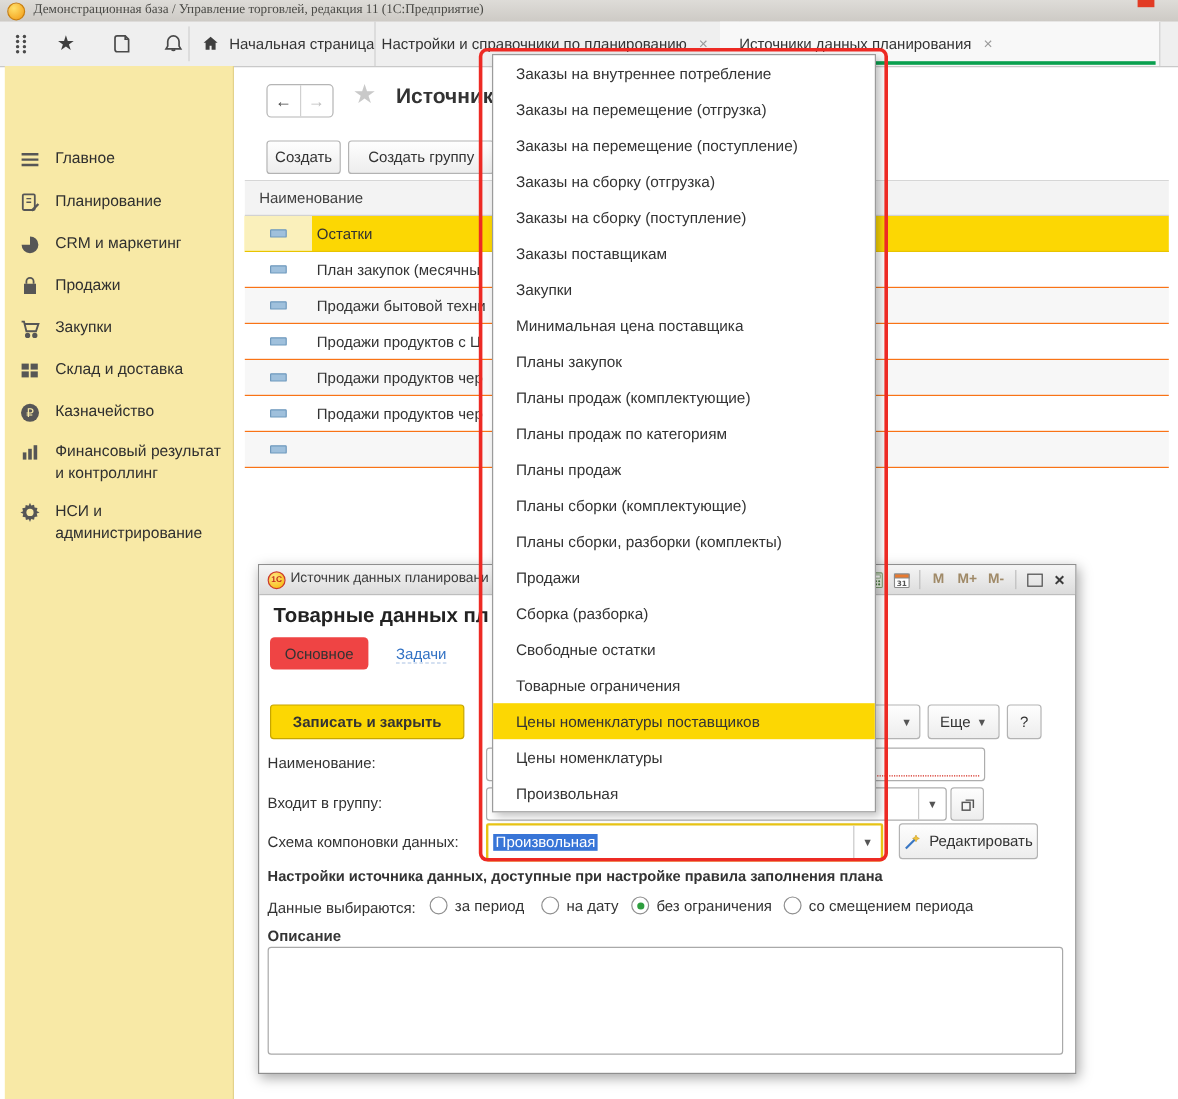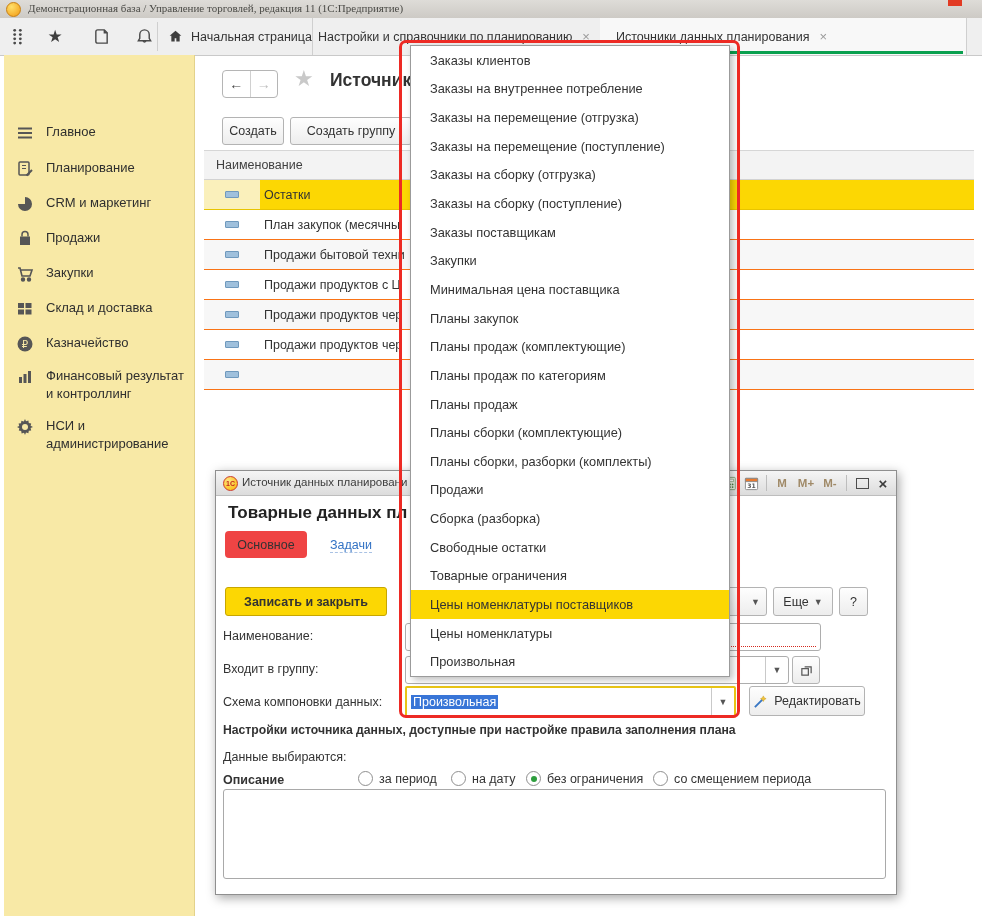--- a/index.html
+++ b/index.html
@@ -89,21 +89,21 @@
   .b-open{position:absolute;left:576px;top:185px;width:26px;height:26px;}
   .combo{position:absolute;left:189px;top:215px;width:327px;height:28px;background:#fff;
          border:2px solid #e8c415;border-radius:2px;display:flex;align-items:center;}
   .combo .val{margin-left:4px;background:#3875d7;color:#fff;padding:0 2px;white-space:nowrap;}
   .combo .cbtn{margin-left:auto;width:22px;align-self:stretch;border-left:1px solid #c9c9c9;
          display:flex;align-items:center;justify-content:center;font-size:9px;color:#555;cursor:pointer;}
   .b-edit{position:absolute;left:533px;top:215px;width:114px;height:28px;}
   .b-edit svg{width:15px;height:15px;margin-right:6px;}
   .section-title{position:absolute;left:7px;top:252px;font-weight:bold;color:#333;font-size:12.2px;white-space:nowrap;}
   .radio-label{position:absolute;left:7px;top:279px;}
-  .radio{position:absolute;top:276px;display:flex;align-items:center;cursor:pointer;margin-top:24px;}
+  .radio{position:absolute;top:276px;display:flex;align-items:center;cursor:pointer;}
   .rc{width:13px;height:13px;border:1px solid #8f8f8f;border-radius:50%;background:#fff;margin-right:6px;
       display:flex;align-items:center;justify-content:center;}
   .rc.on::after{content:"";width:6px;height:6px;border-radius:50%;background:#2e9e3e;}
   .desc-label{position:absolute;left:7px;top:302px;font-weight:bold;color:#333;}
   .desc-area{position:absolute;left:7px;top:318px;width:663px;height:90px;border:1px solid #a9a9a9;
       border-radius:3px;background:#fff;resize:none;outline:none;box-sizing:border-box;}
   
   .dropdown{position:absolute;left:410px;top:45px;width:320px;height:632px;background:#fff;
         border:1px solid #9b9b9b;box-shadow:3px 3px 7px rgba(0,0,0,.25);z-index:20;box-sizing:border-box;
         display:flex;flex-direction:column;}
@@ -393,21 +393,20 @@
         </label><label class="radio" style="left: 437px;">
           <span class="rc"></span>
           <span>со смещением периода</span>
         </label></span>
 
     <div class="desc-label">Описание</div>
     <textarea class="desc-area" style=""></textarea>
   </div>
 
   <div class="dropdown" id="dropdown">
-      <div class="dd-item">Заказы клиентов</div>
       <div class="dd-item">Заказы на внутреннее потребление</div>
       <div class="dd-item">Заказы на перемещение (отгрузка)</div>
       <div class="dd-item">Заказы на перемещение (поступление)</div>
       <div class="dd-item">Заказы на сборку (отгрузка)</div>
       <div class="dd-item">Заказы на сборку (поступление)</div>
       <div class="dd-item">Заказы поставщикам</div>
       <div class="dd-item">Закупки</div>
       <div class="dd-item">Минимальная цена поставщика</div>
       <div class="dd-item">Планы закупок</div>
       <div class="dd-item">Планы продаж (комплектующие)</div>

